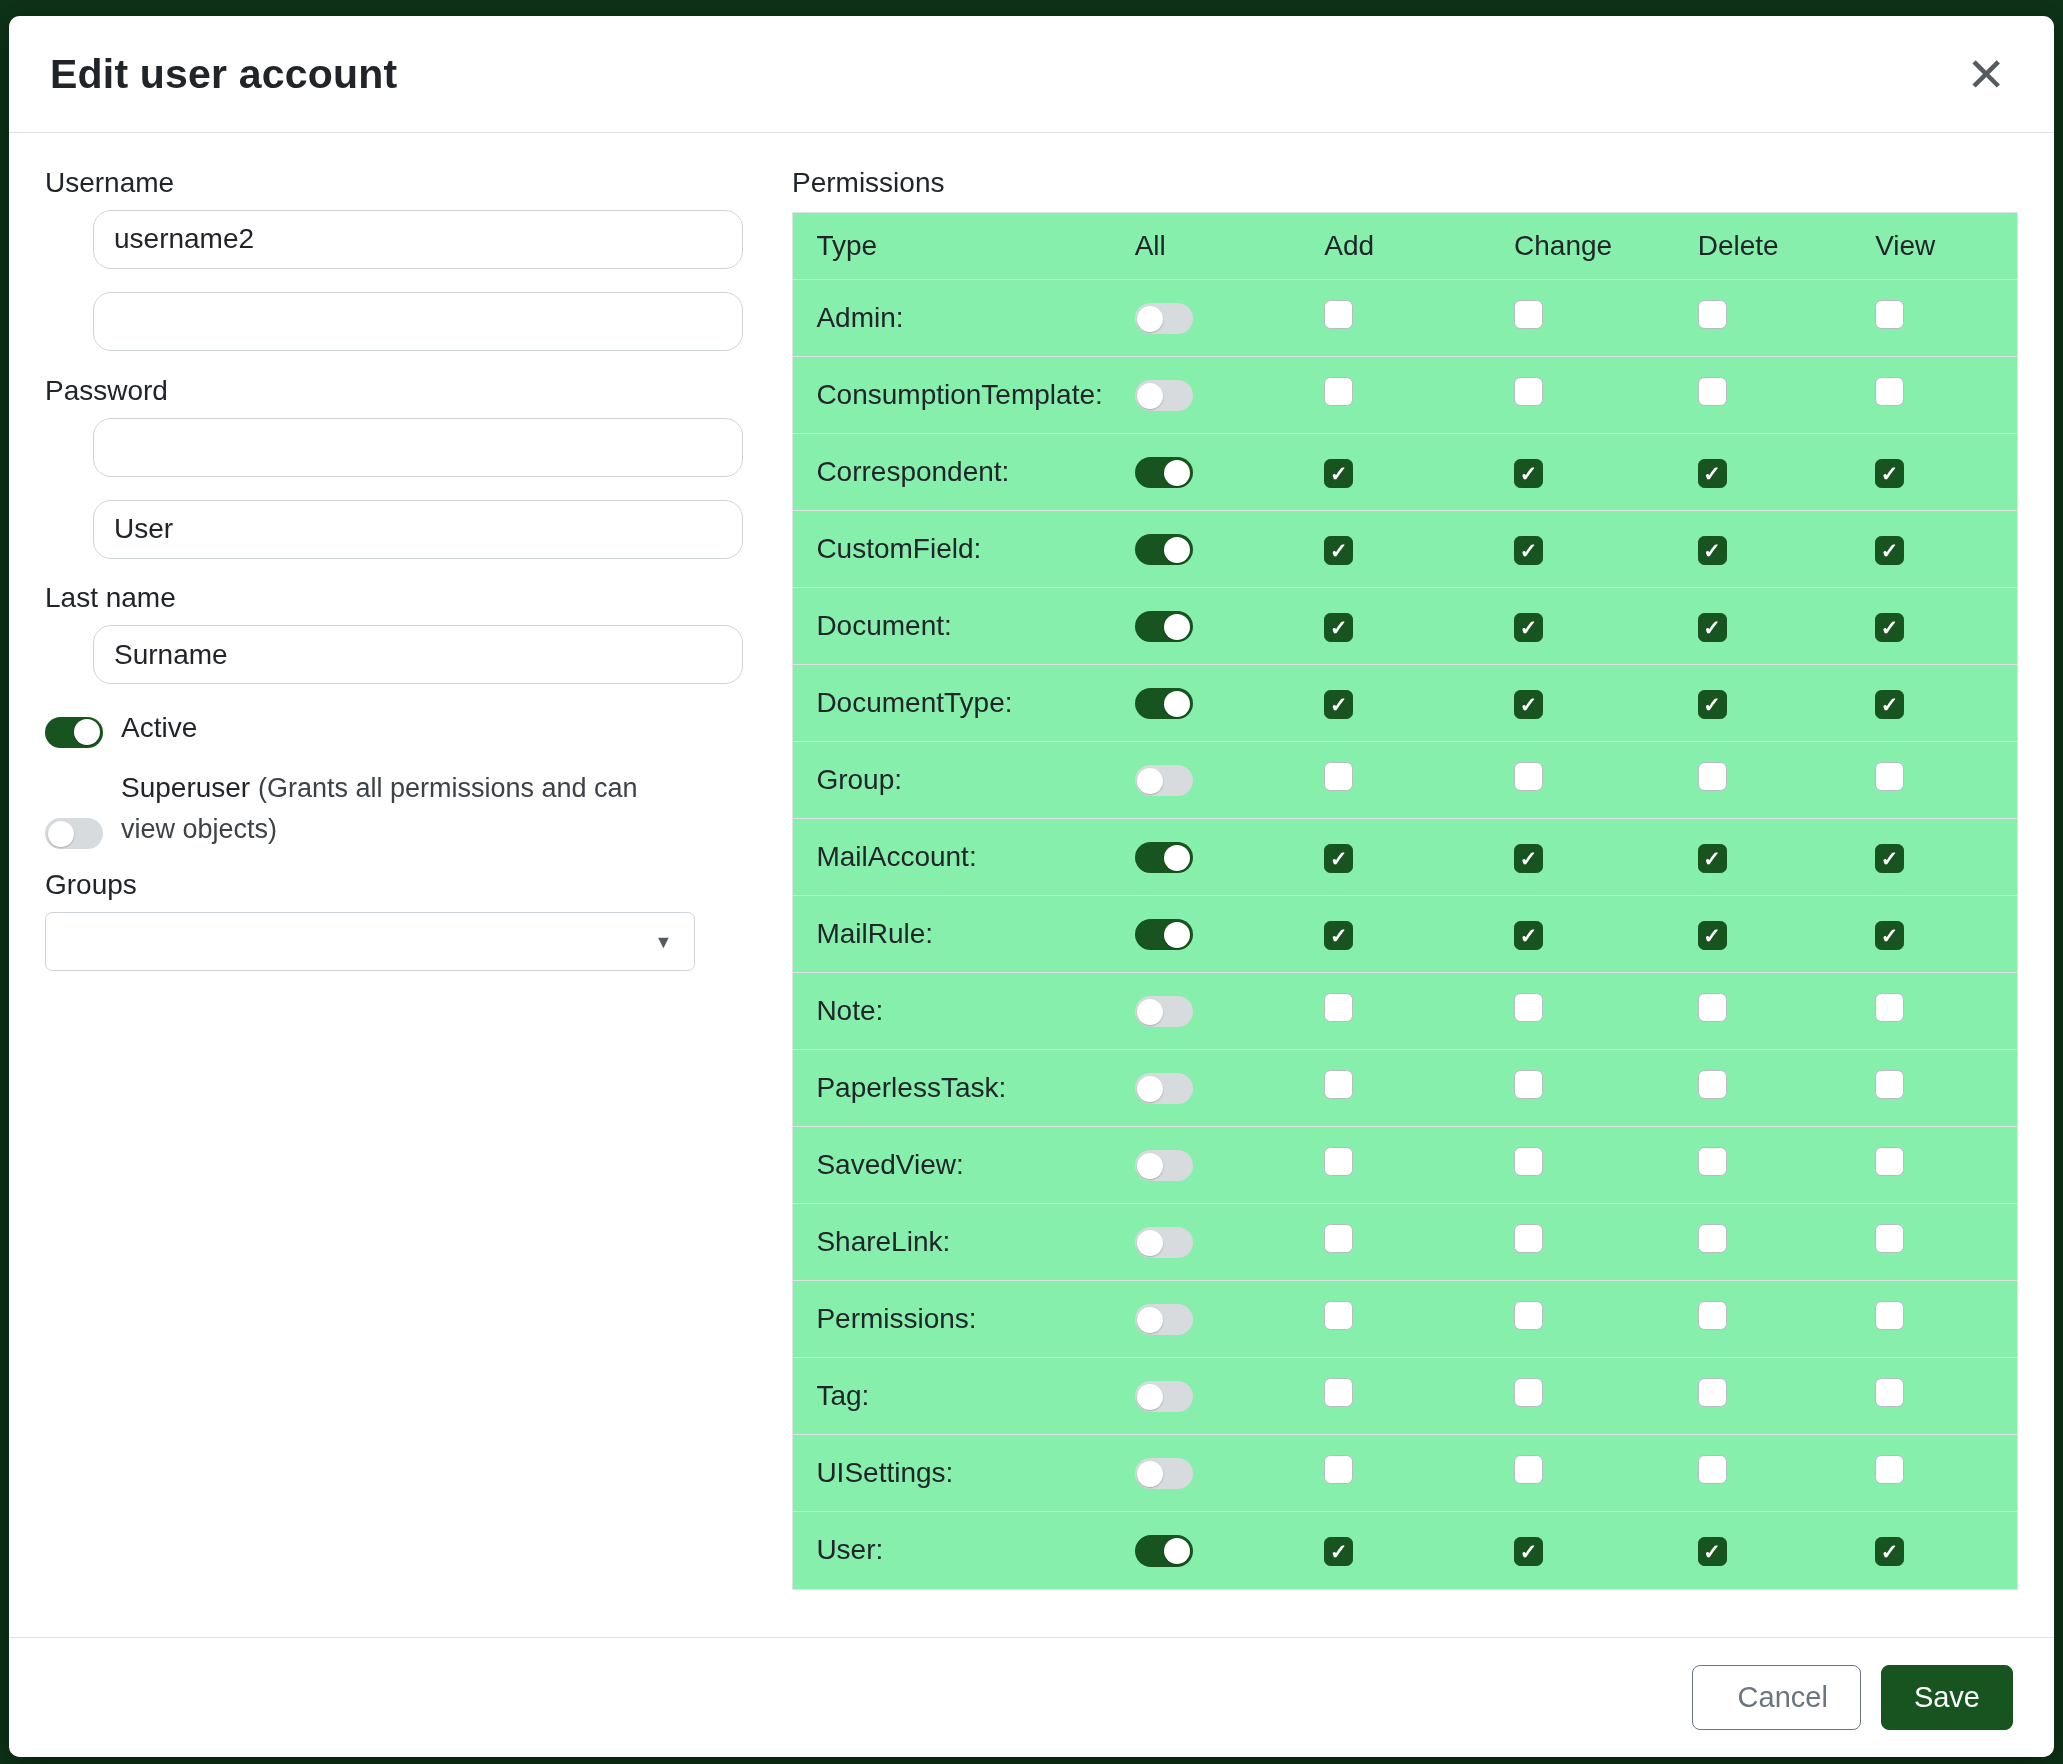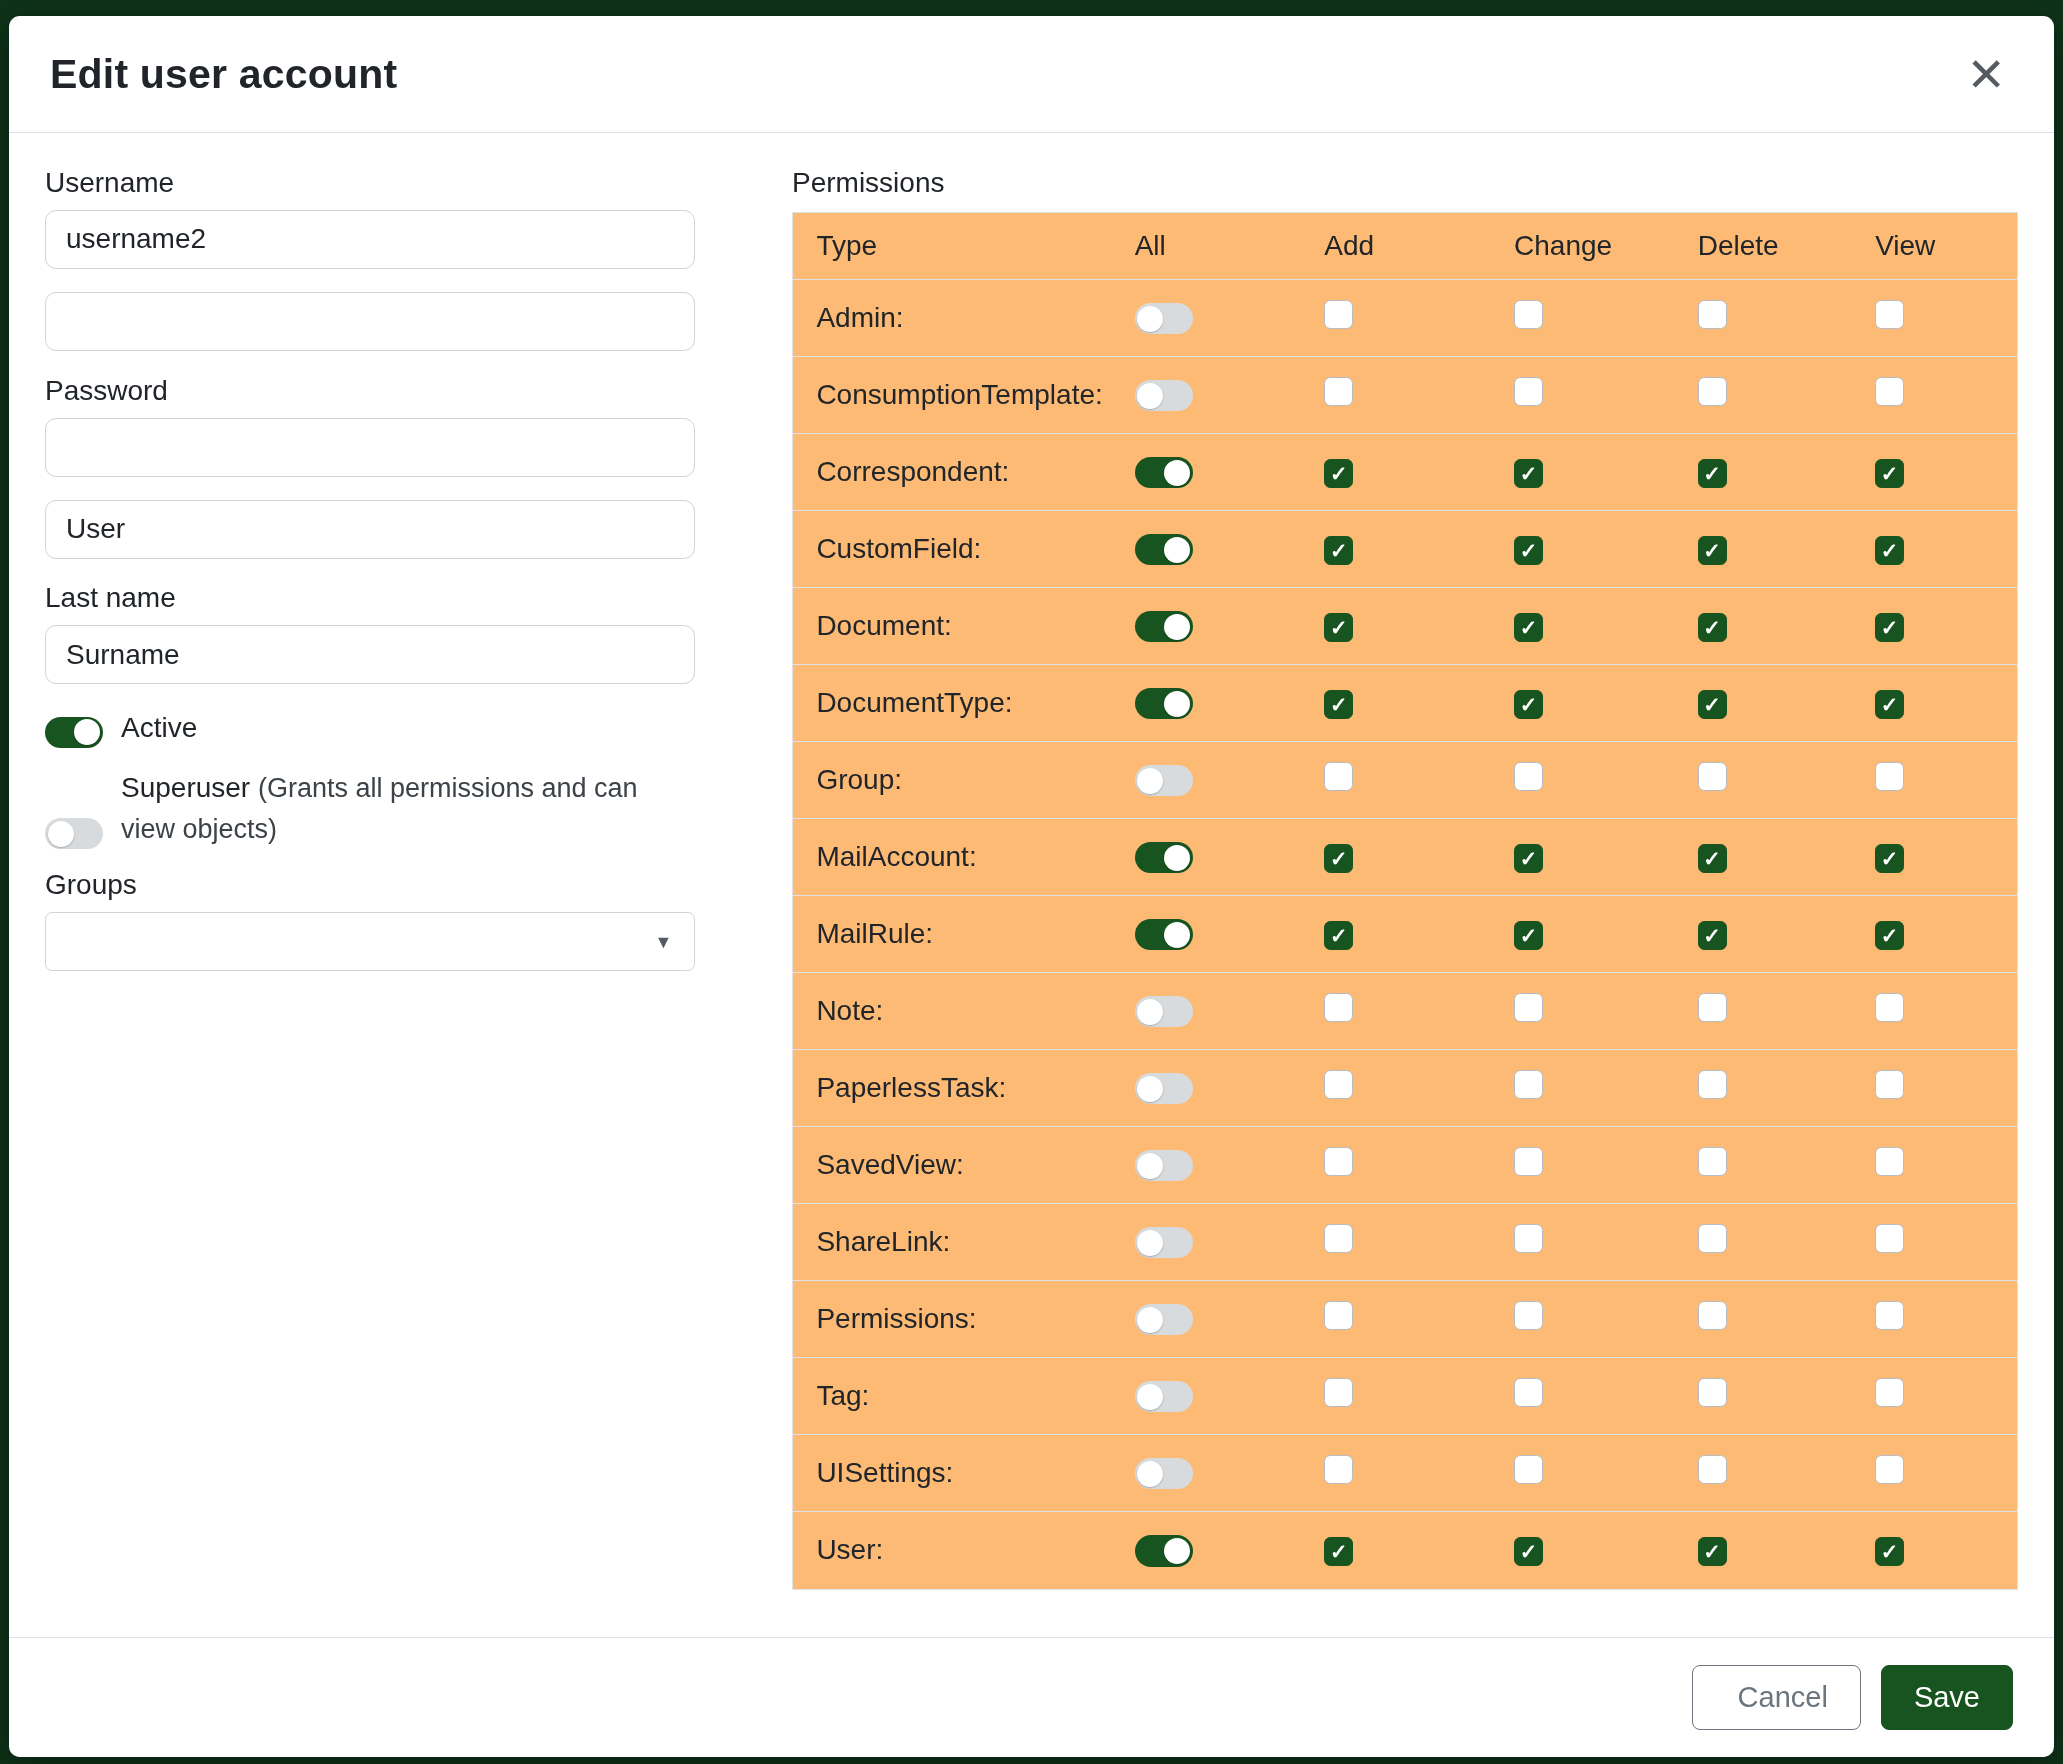--- a/index.html
+++ b/index.html
@@ -39,25 +39,26 @@
     gap: 49px;
     overflow: hidden;
   }
   .left-col { width: 650px; flex: none; }
   .right-col { flex: 1; min-width: 0; padding-left: 48px; }
 
   .form-group { margin-bottom: 23.4px; }
   .form-label { display: block; font-size: 28px; color: #212529; margin-bottom: 10.8px; }
   .text-input {
     width: 100%; height: 59px;
-    border: 0.9px solid #ced4da; border-radius: 11px;
+    border: 0.9px solid #ced4da; border-radius: 18px;
     padding: 4px 20px; font-size: 28px; color: #212529;
     font-family: "Liberation Sans", sans-serif;
     background: #fff;
     outline: none;
+    margin-left: 48px;
   }
   
   .toggle {
     position: relative; display: inline-block; flex: none;
     width: 58px; height: 31.5px; border-radius: 16px;
     background: #d8dbde; cursor: pointer;
     vertical-align: middle;
   }
   .toggle .knob {
     position: absolute; top: 2.7px; left: 2.7px;
@@ -87,21 +88,21 @@
     font-size: 28px; color: #212529;
   }
   .select-caret {
     position: absolute; right: 21.6px; top: 50%;
     transform: translateY(-50%);
     font-size: 18px; color: #555b61;
   }
 
   
   .perm-label { font-size: 28px; color: #212529; margin-bottom: 12.6px; }
-  .perm-table { border: 0.9px solid #dee2e6; background: #fdba74; }
+  .perm-table { border: 0.9px solid #dee2e6; background: #86efac; }
   .perm-header, .perm-row {
     display: grid;
     grid-template-columns: 26% 15.5% 15.5% 15% 14.5% 13.5%;
     align-items: center;
   }
   .perm-header { min-height: 67px; border-bottom: 0.9px solid #dee2e6; }
   .perm-row { min-height: 77px; border-bottom: 0.9px solid #dee2e6; }
   .perm-row:last-child { border-bottom: none; }
   .cell { padding-left: 23.4px; font-size: 28px; color: #212529; }
   .hcell { padding-left: 23.4px; font-size: 28px; color: #212529; }

